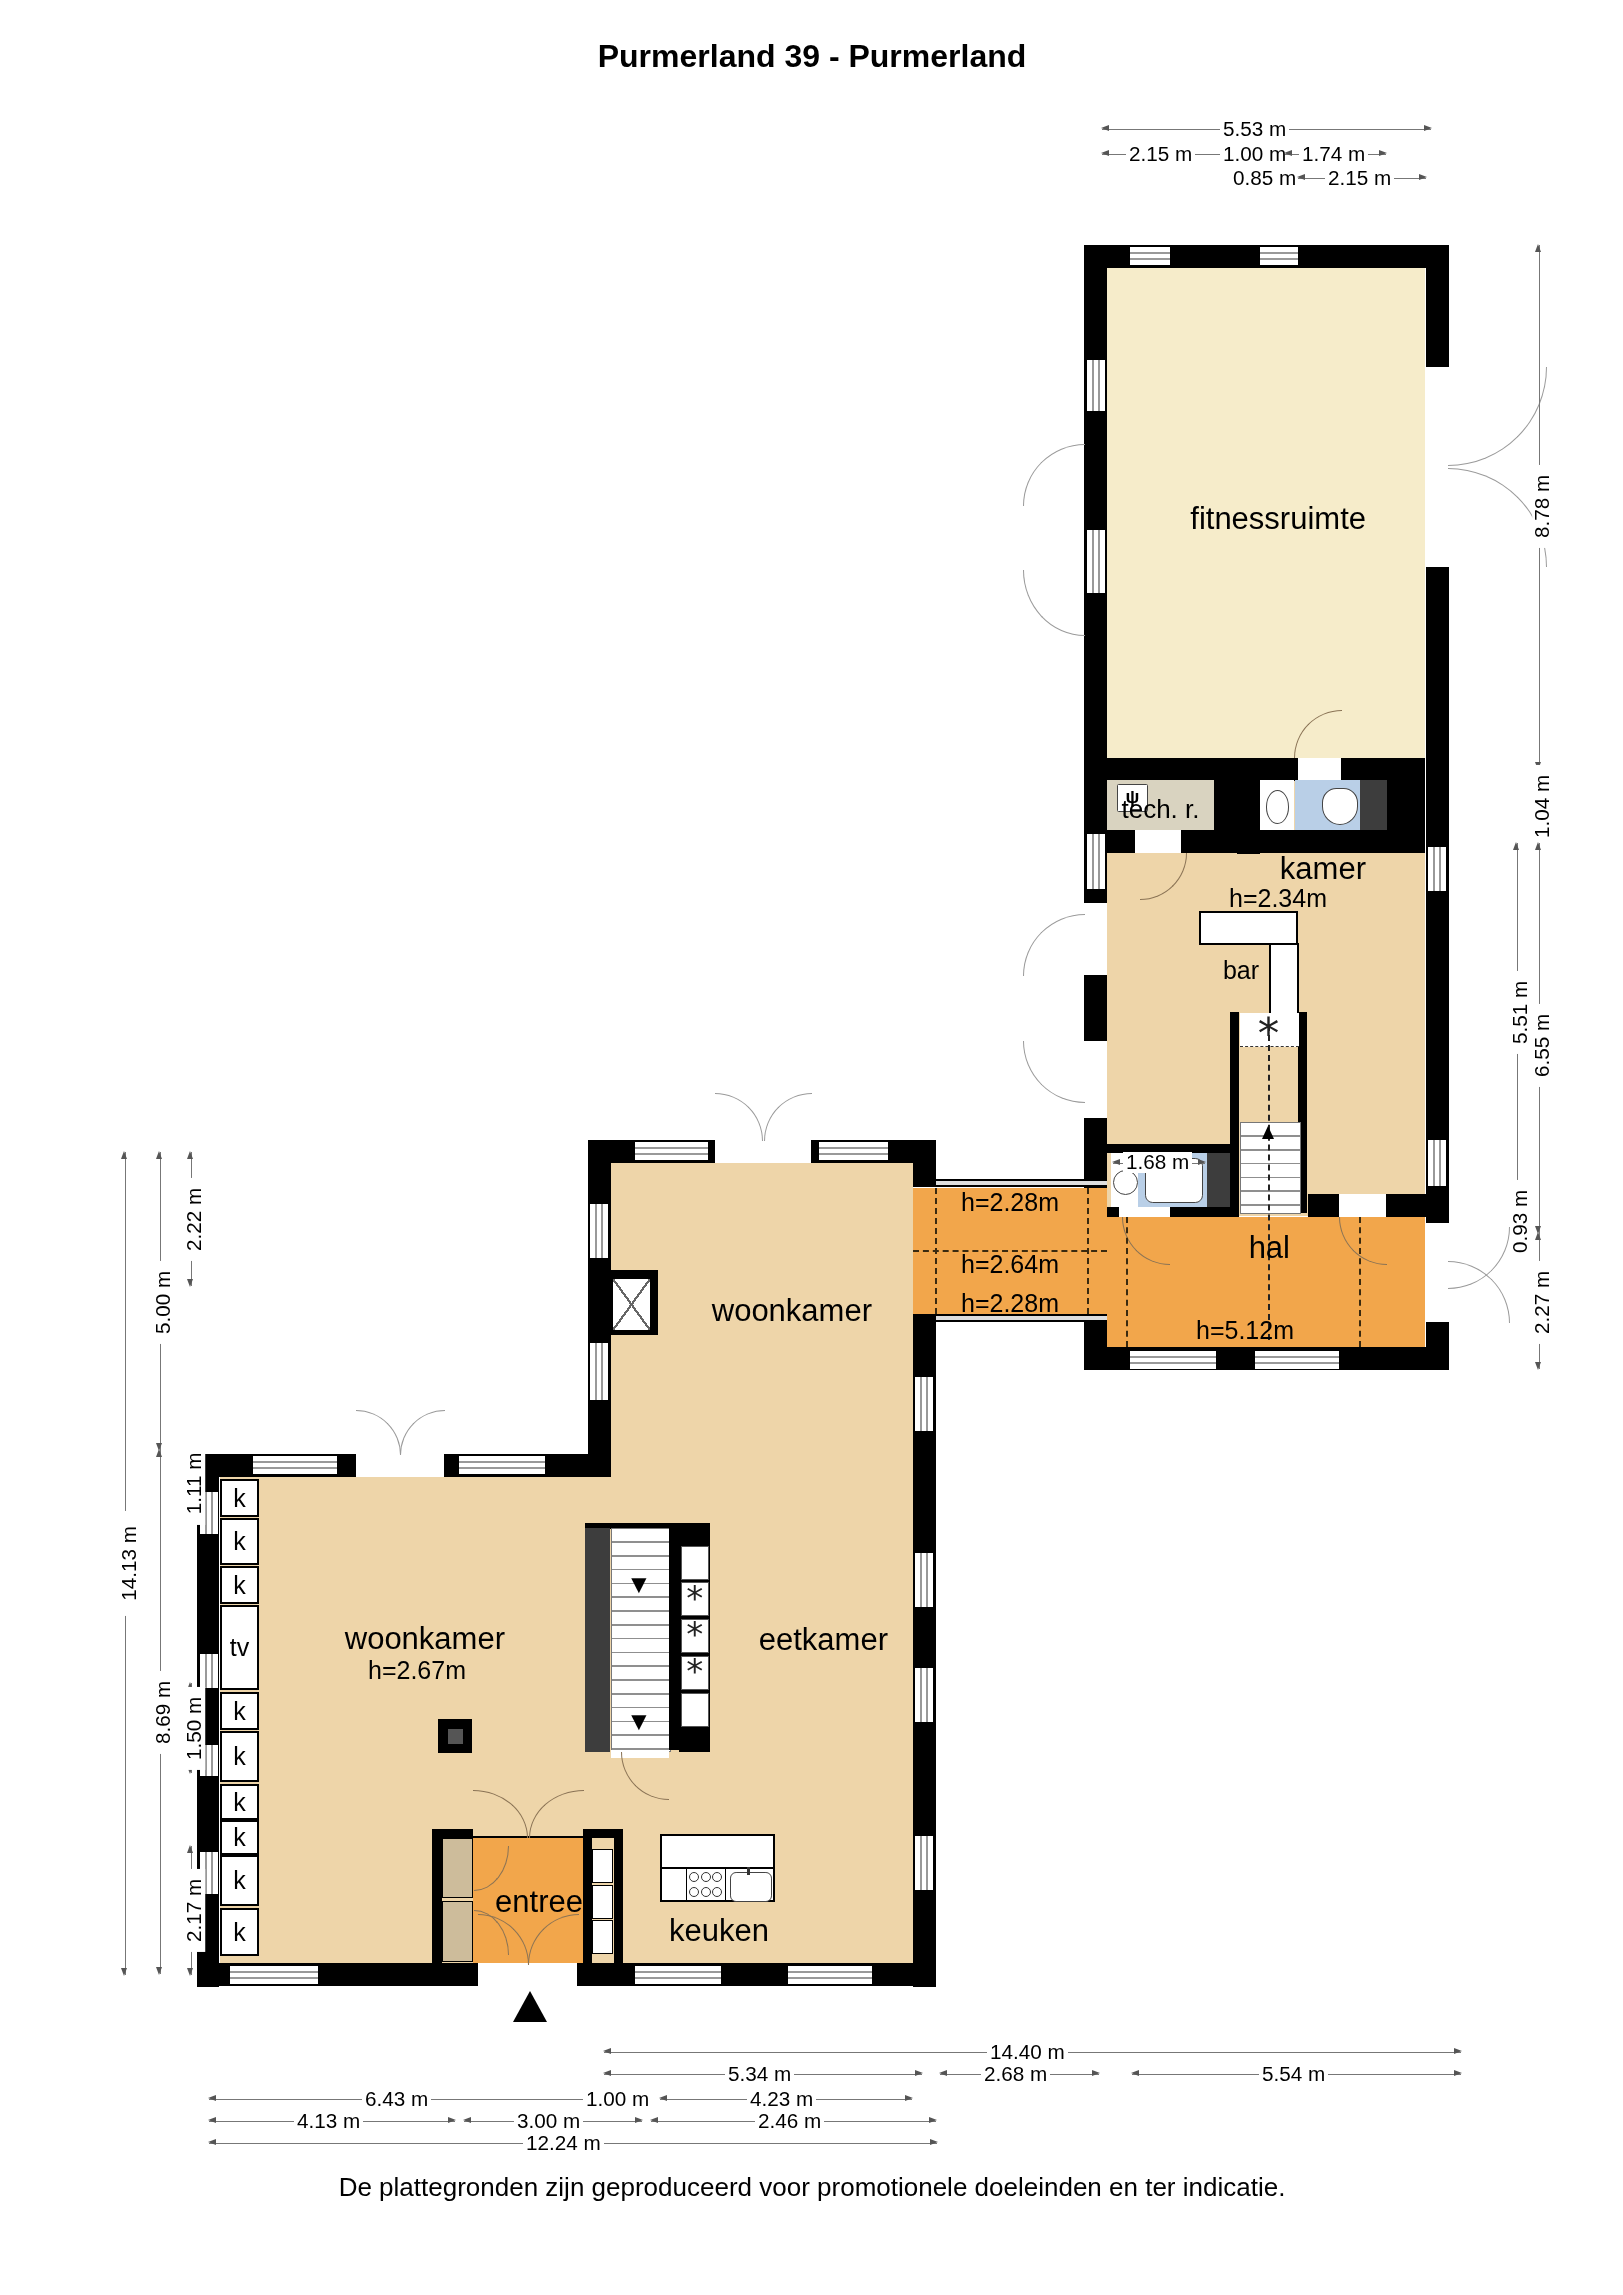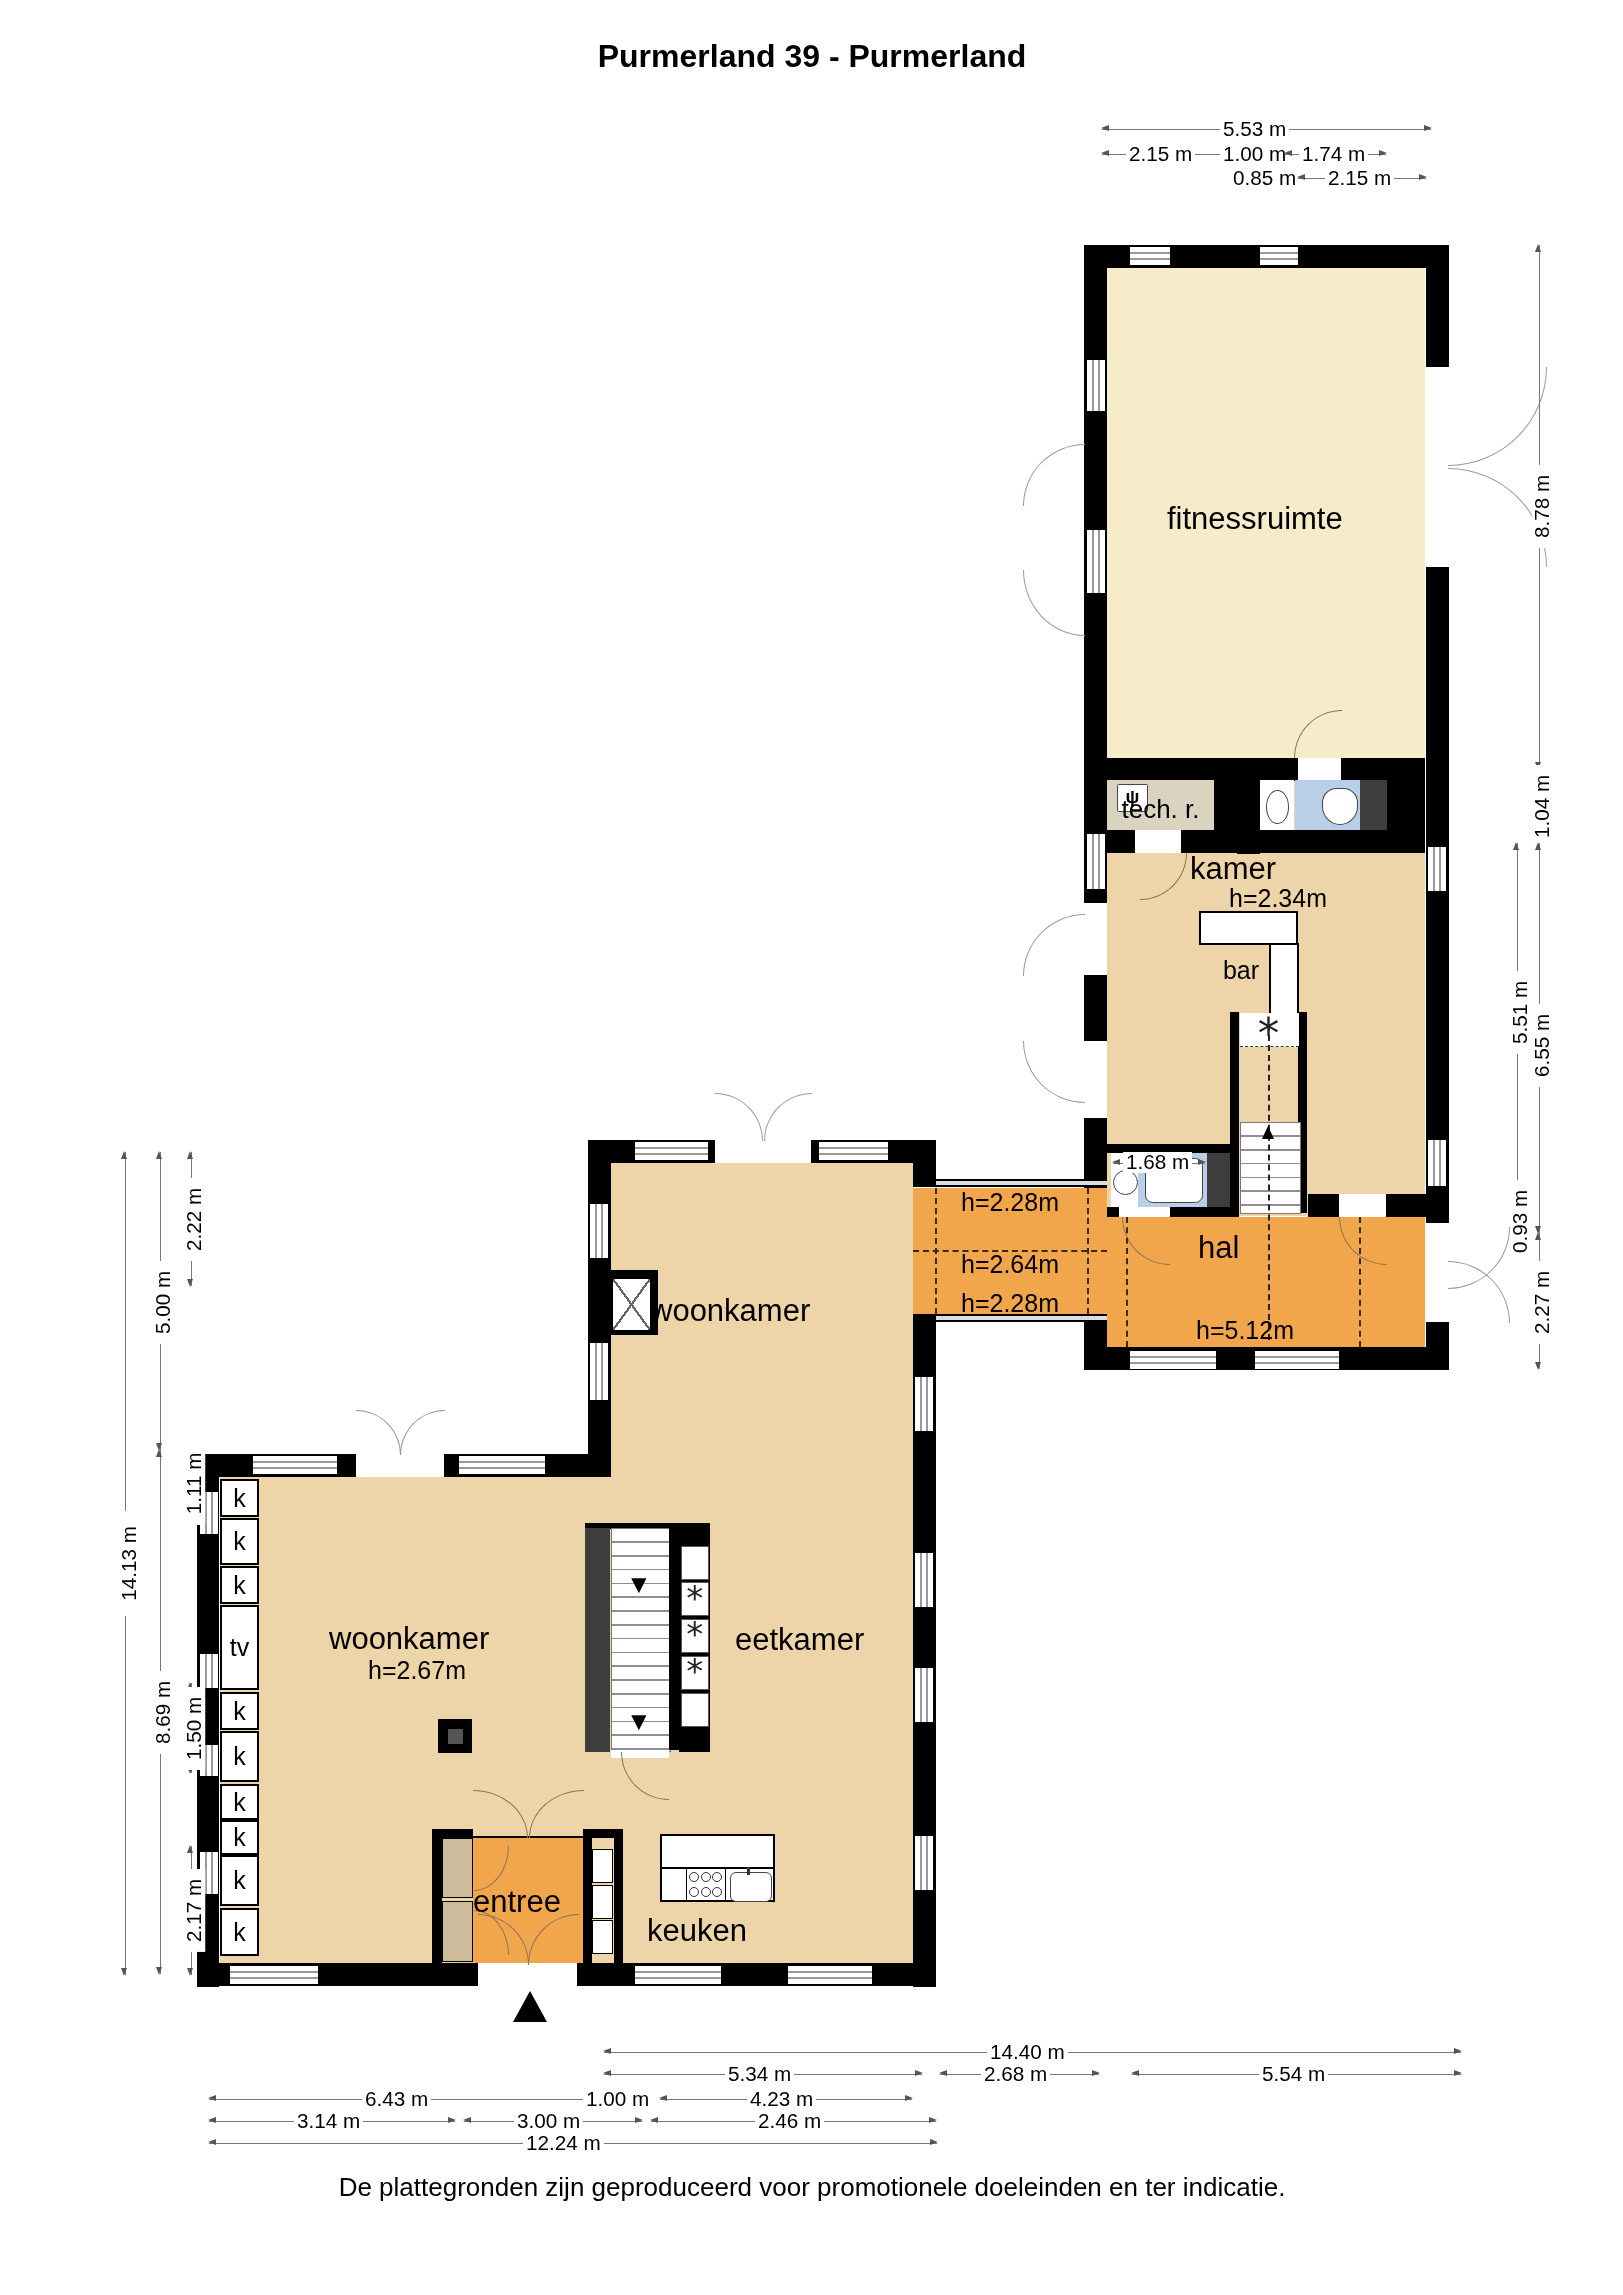--- a/index.html
+++ b/index.html
@@ -7,21 +7,21 @@
   .a{position:absolute}
   .k{position:absolute;background:#000}
   .cream{position:absolute;background:#f6ecca}
   .tan{position:absolute;background:#eed5a9}
   .orange{position:absolute;background:#f2a64b}
   .blue{position:absolute;background:#b9cfe7}
   .tech{position:absolute;background:#d9d3c0}
   .dg{position:absolute;background:#3d3d3d}
   .white{position:absolute;background:#fff}
   .title{position:absolute;left:0;width:1624px;text-align:center;font-weight:bold;font-size:32px}
-  .rl{position:absolute;font-size:31px;text-align:left;white-space:nowrap}
+  .rl{position:absolute;font-size:31px;text-align:right;white-space:nowrap}
   .rh{position:absolute;font-size:25px;text-align:center;white-space:nowrap}
   .winH{position:absolute;background:linear-gradient(#fff 0 28%,#999 28% 40%,#fff 40% 60%,#999 60% 72%,#fff 72% 100%)}
   .winV{position:absolute;background:linear-gradient(90deg,#fff 0 28%,#999 28% 40%,#fff 40% 60%,#999 60% 72%,#fff 72% 100%)}
   .thinwall{position:absolute;background:#ddd;border-top:2.3px solid #000;border-bottom:2.3px solid #000}
   .stairs{position:absolute;background:repeating-linear-gradient(180deg,#fff 0 12.2px,#8f8f8f 12.2px 13.8px);border:0.8px solid #777}
   .arc{position:absolute;border-color:#8a7355;border-style:solid}
   .arc-tl{border-width:0 1.5px 1.5px 0;border-radius:0 0 100% 0}
   .arc-tr{border-width:0 0 1.5px 1.5px;border-radius:0 0 0 100%}
   .arc-bl{border-width:1.5px 1.5px 0 0;border-radius:0 100% 0 0}
   .arc-br{border-width:1.5px 0 0 1.5px;border-radius:100% 0 0 0}
@@ -329,21 +329,21 @@
   <div class="dl" style="left:981px;top:2064px">2.68 m</div>
   <div class="dimh" style="left:1132px;top:2074px;width:329px"></div>
   <div class="dl" style="left:1259px;top:2064px">5.54 m</div>
   <div class="dimh" style="left:209px;top:2099px;width:383px"></div>
   <div class="dl" style="left:362px;top:2089px">6.43 m</div>
   <div class="dimh" style="left:591px;top:2099px;width:60px"></div>
   <div class="dl" style="left:583px;top:2089px">1.00 m</div>
   <div class="dimh" style="left:660px;top:2099px;width:252px"></div>
   <div class="dl" style="left:747px;top:2089px">4.23 m</div>
   <div class="dimh" style="left:209px;top:2121px;width:246px"></div>
-  <div class="dl" style="left:294px;top:2111px">3.14 m</div>
+  <div class="dl" style="left:294px;top:2111px">4.13 m</div>
   <div class="dimh" style="left:464px;top:2121px;width:178px"></div>
   <div class="dl" style="left:514px;top:2111px">3.00 m</div>
   <div class="dimh" style="left:651px;top:2121px;width:285px"></div>
   <div class="dl" style="left:755px;top:2111px">2.46 m</div>
   <div class="dimh" style="left:209px;top:2143px;width:728px"></div>
   <div class="dl" style="left:523px;top:2133px">12.24 m</div>
 
   <div class="footer" style="top:2172px">De plattegronden zijn geproduceerd voor promotionele doeleinden en ter indicatie.</div>
 
 </div>

